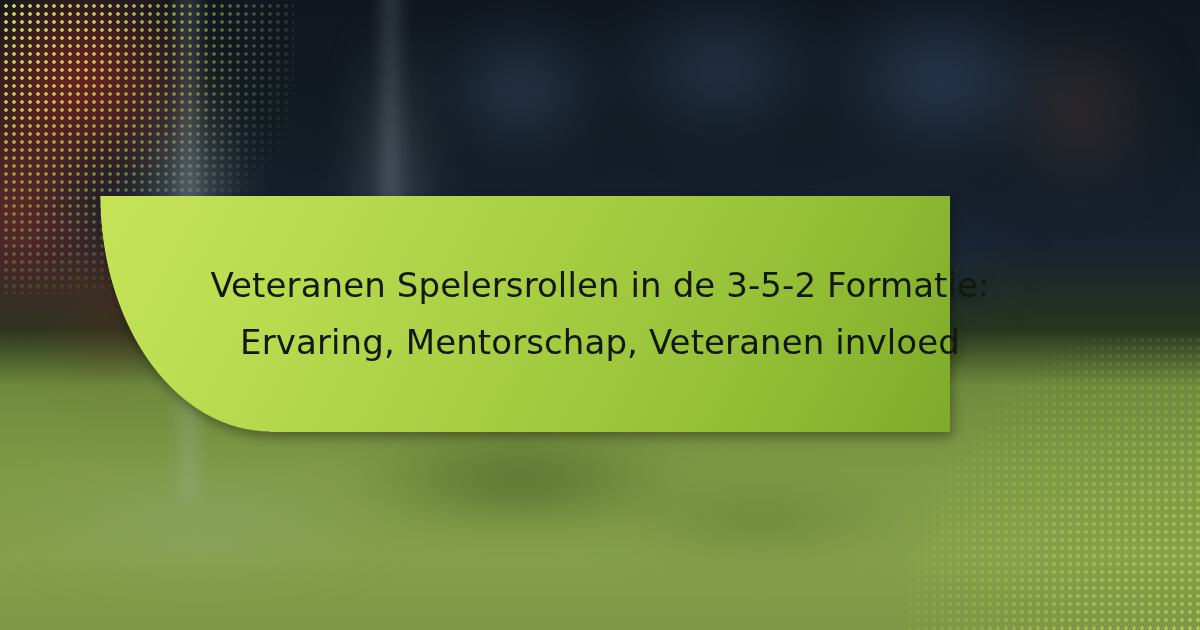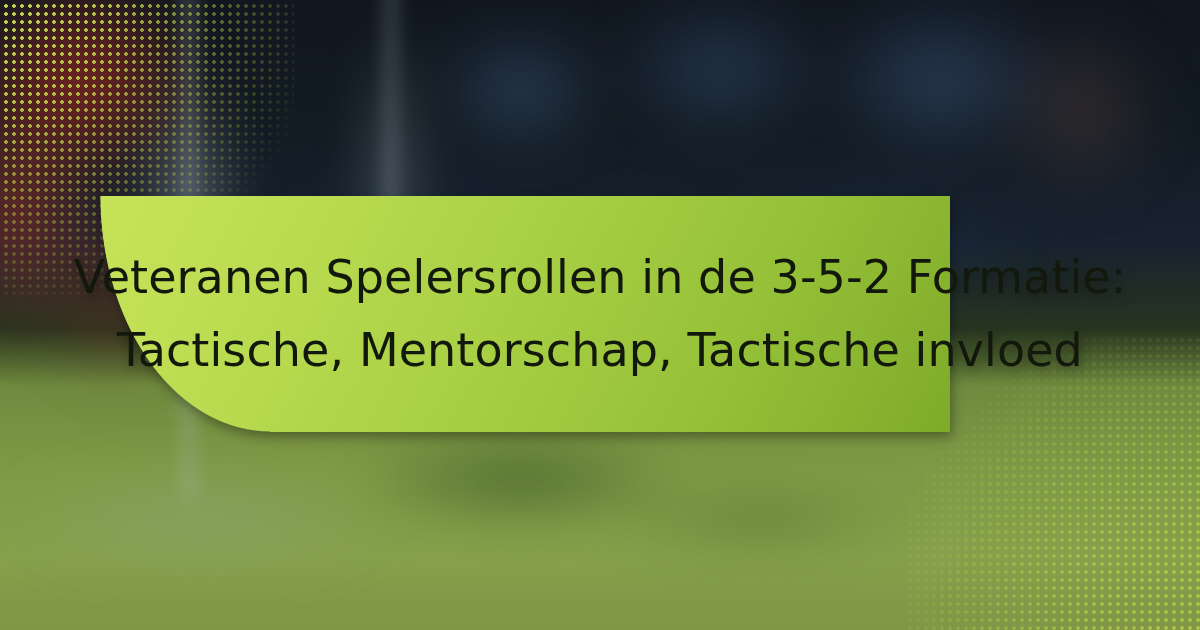--- a/index.html
+++ b/index.html
@@ -112,21 +112,21 @@
   .title-block {
     position:absolute;
     left:0; top:0; width:1000px; height:236px;
     display:flex; flex-direction:column;
     align-items:center; justify-content:center;
     gap:10px;
     padding:0 40px;
   }
   .title-line {
     color:#12180c;
-    font-size:46px;
+    font-size:34px;
     line-height:1.38;
     font-weight:400;
     text-align:center;
     letter-spacing:.1px;
     white-space:nowrap;
   }
 </style>
 </head>
 <body>
 
@@ -136,17 +136,17 @@
   <div class="bg-layer bg-blobs"></div>
   <div class="bg-layer bg-posts"></div>
 
   <div class="dots dots-tl"></div>
   <div class="dots dots-br"></div>
 
   <div class="banner-wrap">
     <div class="banner"></div>
     <div class="title-block">
       <div class="title-line">Veteranen Spelersrollen in de 3-5-2 Formatie:</div>
-      <div class="title-line">Tactische, Mentorschap, Tactische invloed</div>
+      <div class="title-line">Ervaring, Mentorschap, Veteranen invloed</div>
     </div>
   </div>
 
 </div>
 
 </body></html>

